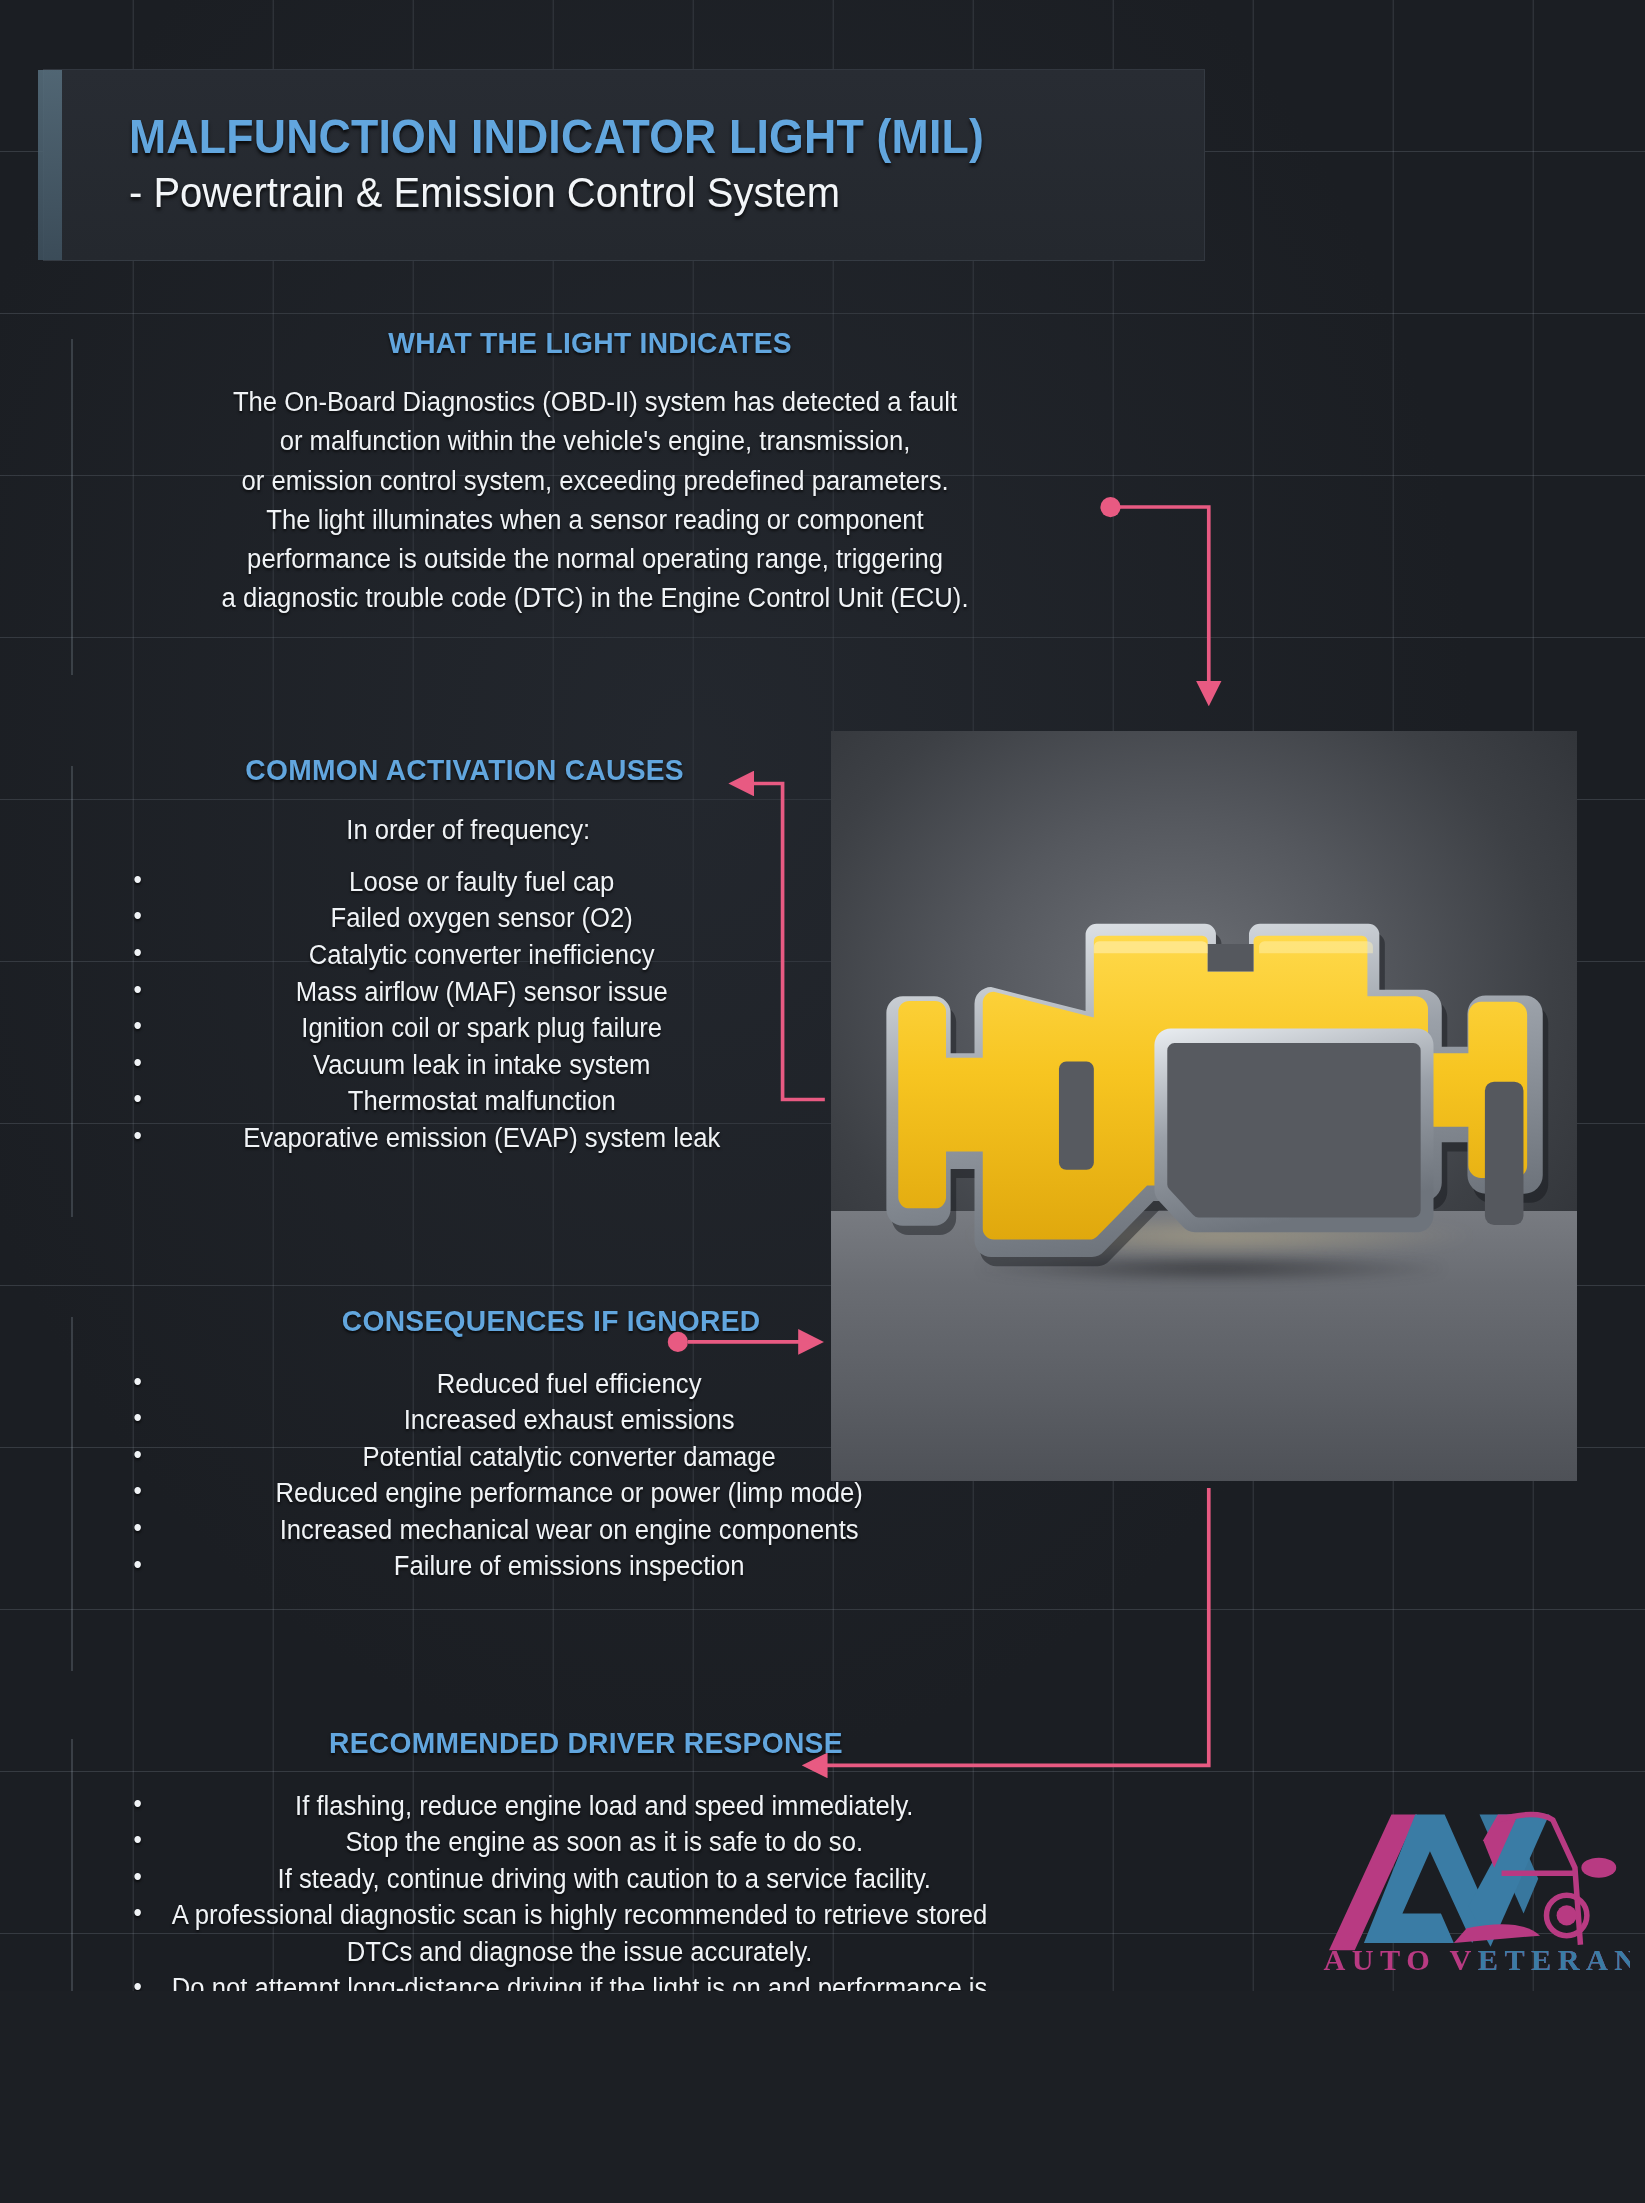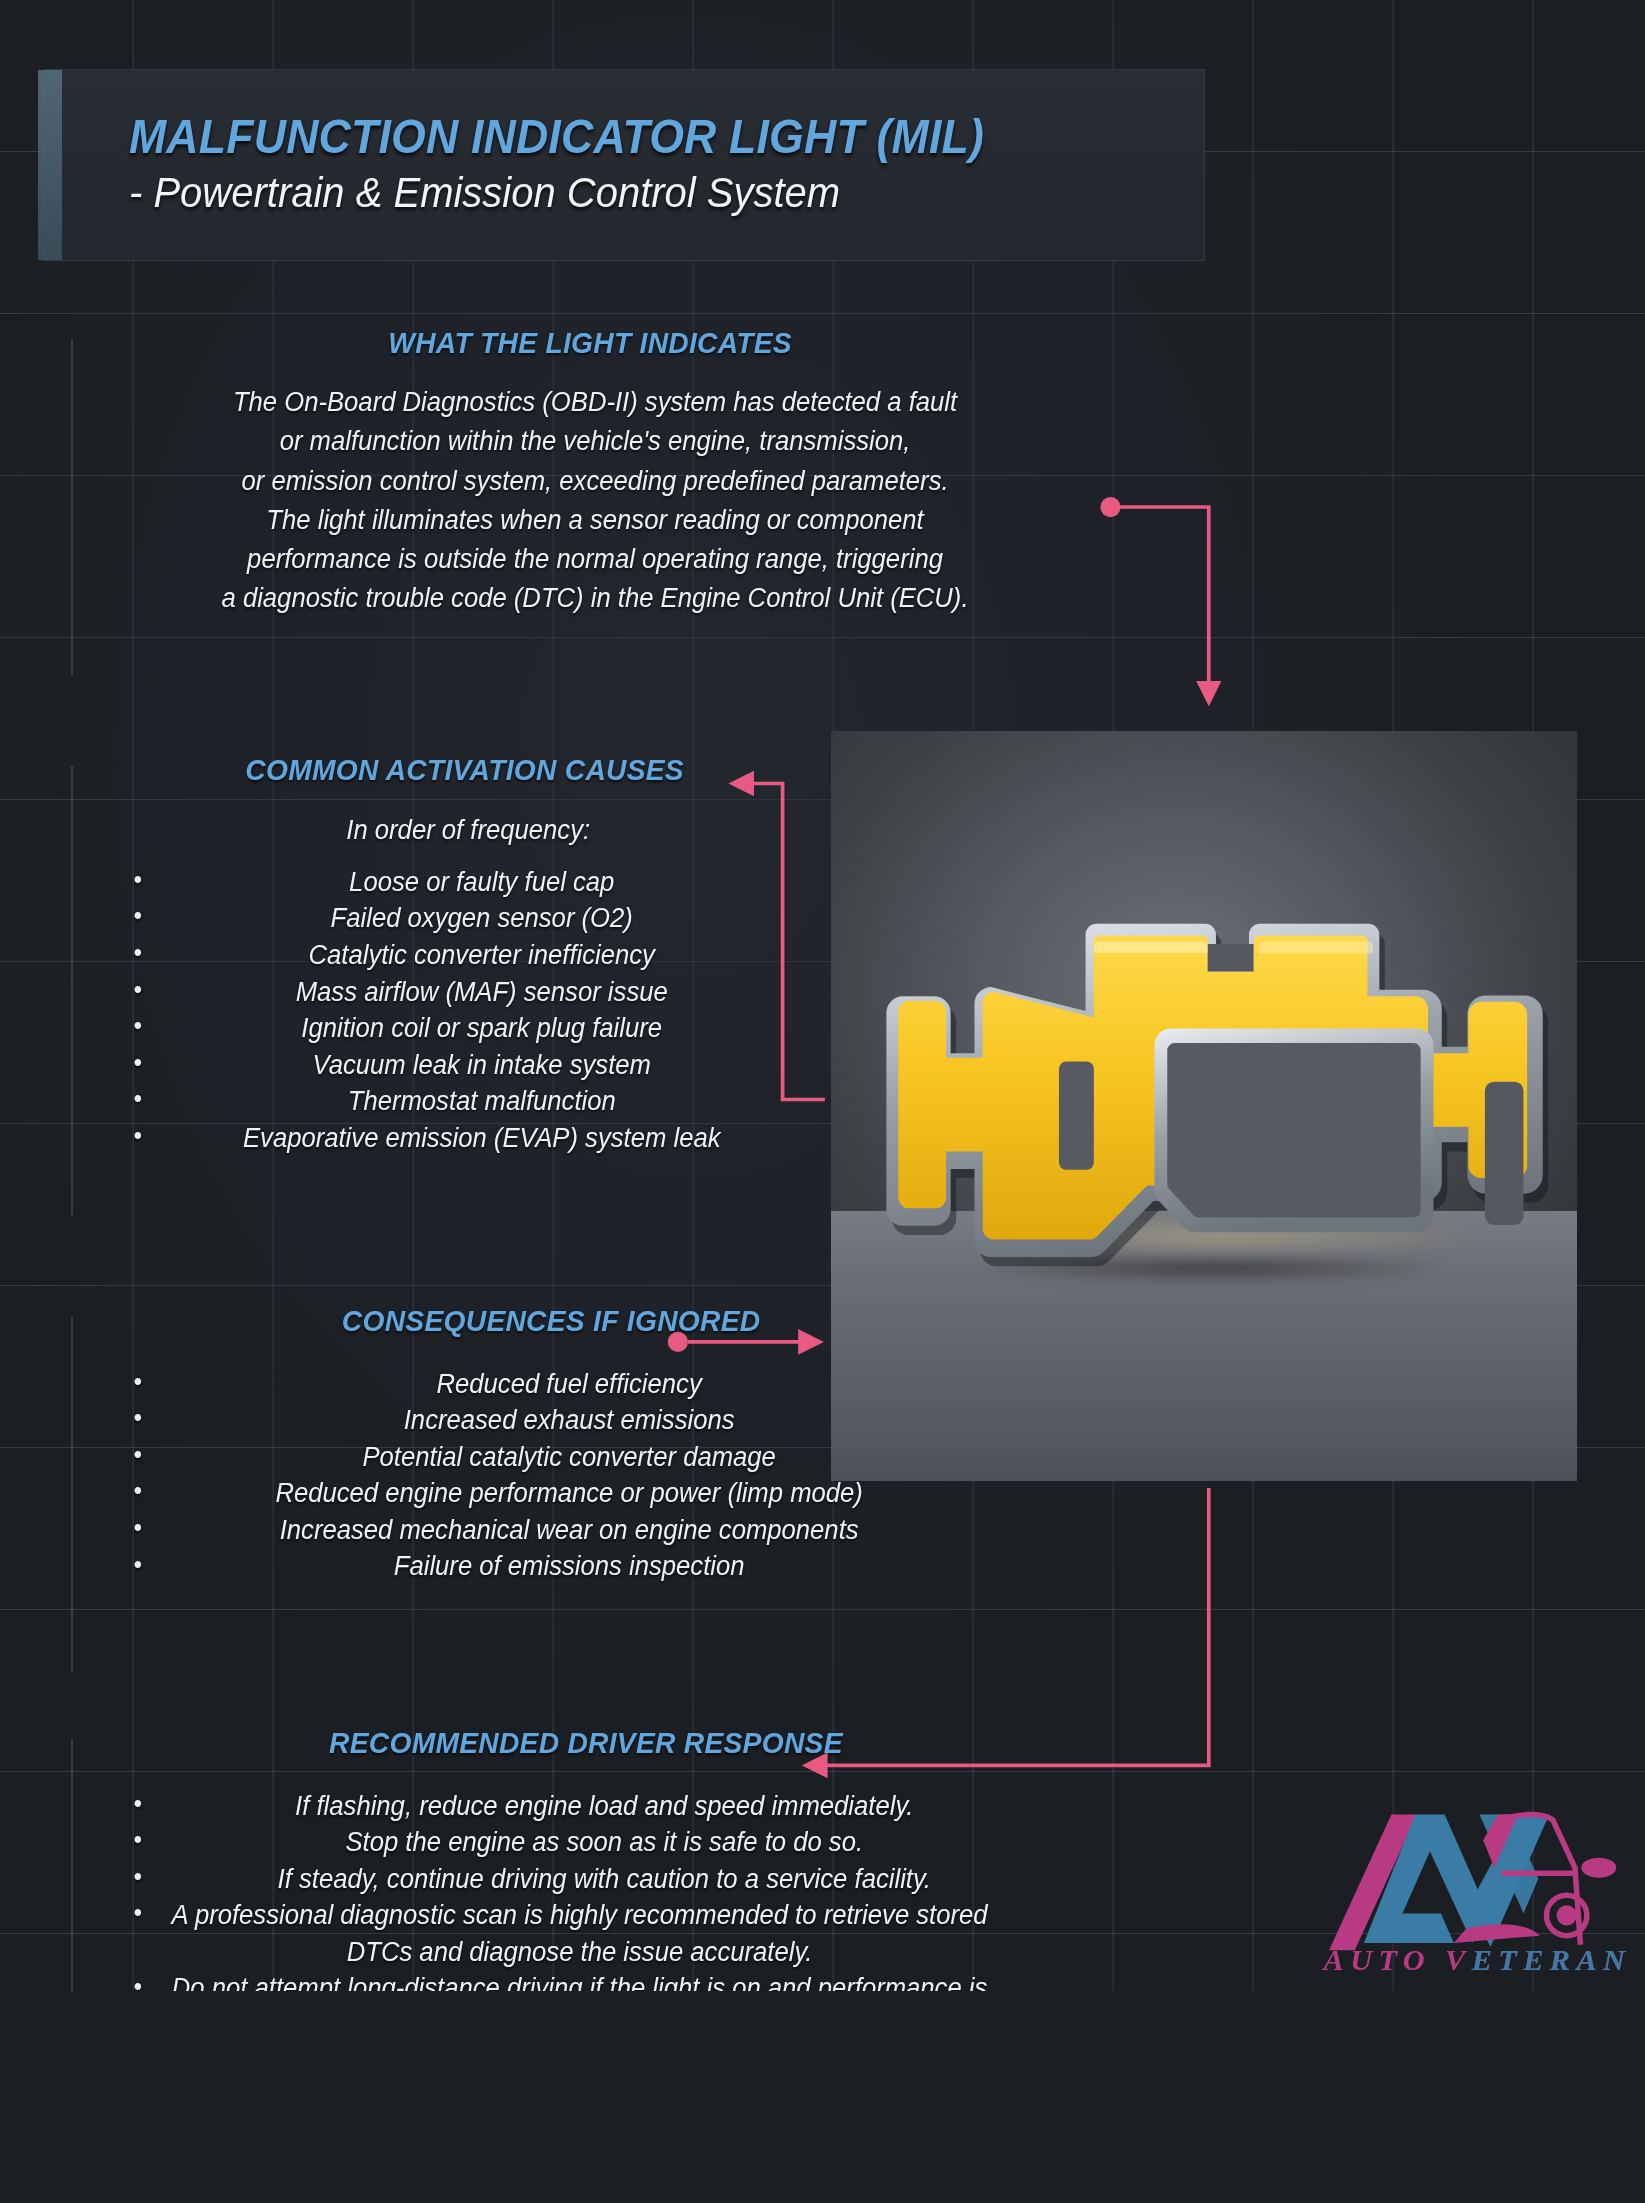--- a/index.html
+++ b/index.html
@@ -9,21 +9,20 @@
     font-family:"Liberation Sans", sans-serif;
     overflow:hidden;
   }
 
   
   #page {
     position:relative;
     width:1646px; height:1991px;
     background:#1b1e23;
     overflow:hidden;
-    font-style:italic;
   }
   .grid-layer {
     position:absolute; inset:0;
     background-image:
       linear-gradient(to right, rgba(160,172,185,.20) 0.9px, transparent 0.9px),
       linear-gradient(to bottom, rgba(160,172,185,.20) 0.9px, transparent 0.9px);
     background-size:140px 162px;
     background-position:-7.3px -11px;
     pointer-events:none;
   }

